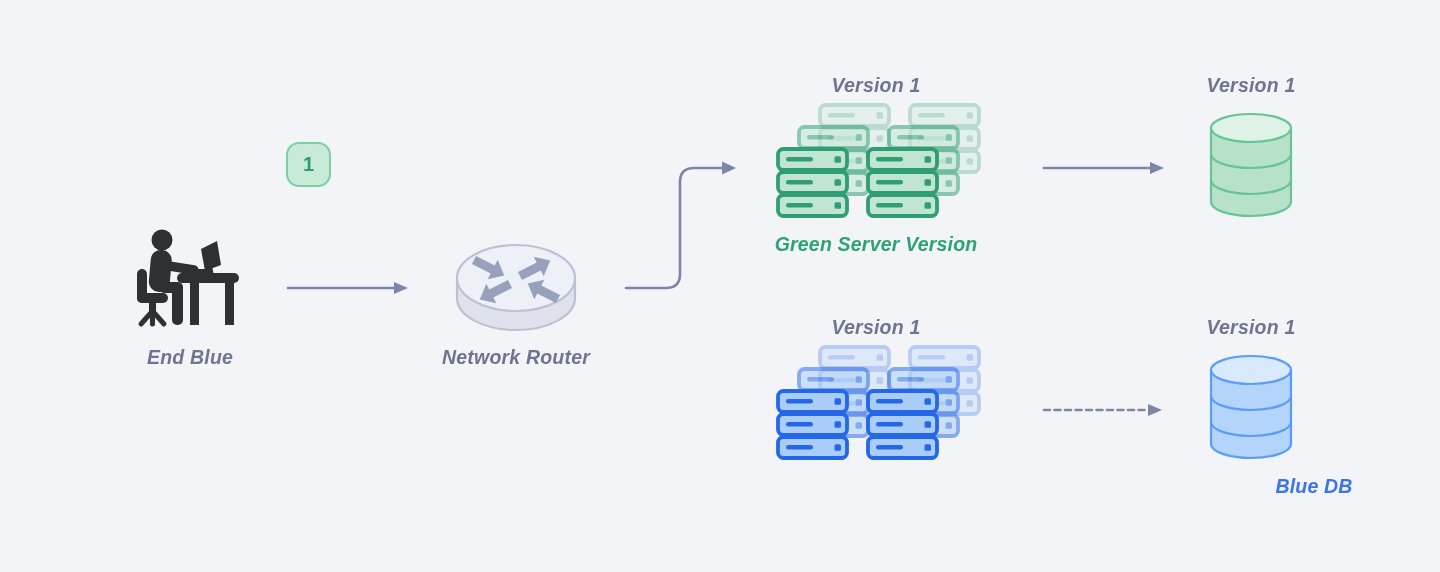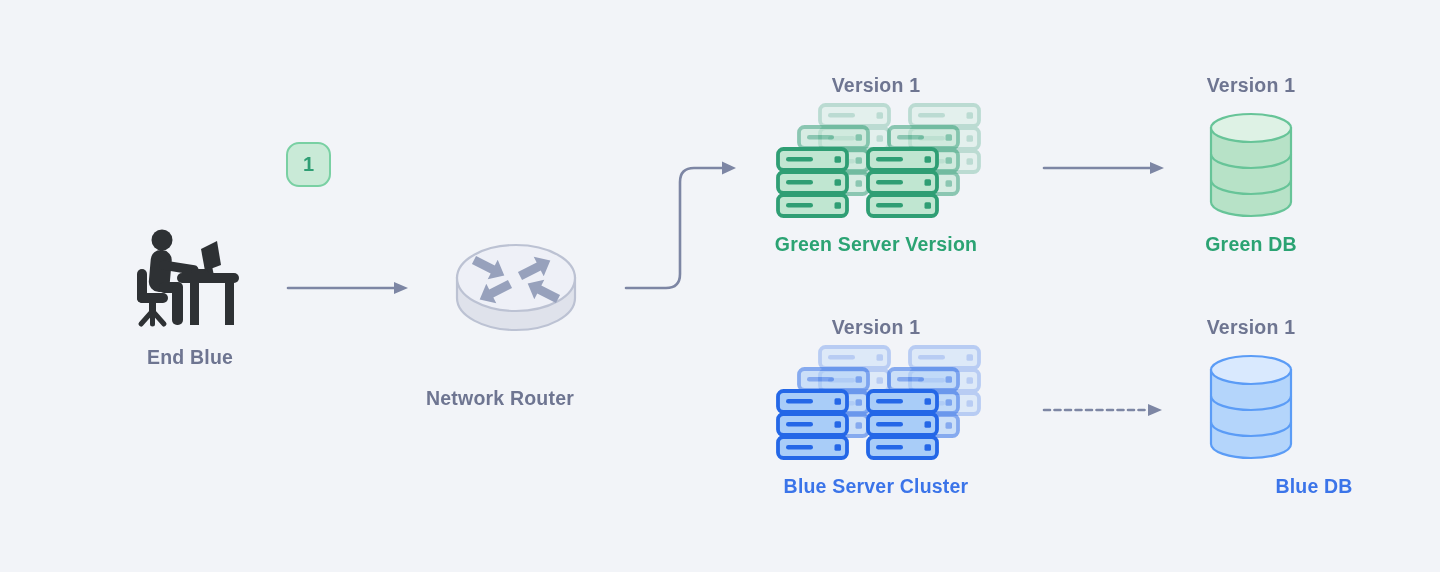--- a/index.html
+++ b/index.html
@@ -1,19 +1,19 @@
 <!DOCTYPE html>
 <html style="--background: #f2f4f8; --slate-text: #6e7591; --arrow: #7d86a4; --person: #2e3134; --badge-bg: #c9ead7; --badge-border: #79d0a3; --badge-text: #2f9e74; --green-label: #2ba373; --green-srv-border: #2f9e74; --green-srv-fill: #c0e6d1; --green-db-stroke: #67c498; --green-db-fill: #b7e2c7; --green-db-top: #def2e5; --blue-label: #3b74e9; --blue-srv-border: #2467e7; --blue-srv-fill: #a9cdf8; --blue-db-stroke: #5b9cf6; --blue-db-fill: #b4d5fb; --blue-db-top: #d9e9fe; --router-fill: #dfe2eb; --router-top: #eef0f7; --router-stroke: #bcc2d3; --router-arrows: #97a1bc;"><head>
 <meta charset="utf-8">
 <style>
   html,body{margin:0;padding:0;background:var(--background,#f2f4f8);}
   .canvas{position:relative;width:1440px;height:572px;background:var(--background,#f2f4f8);
           font-family:"Liberation Sans",sans-serif;overflow:hidden;}
   .abs{position:absolute;}
-  .node-label{font-size:19.5px;font-weight:700;text-align:center;letter-spacing:.2px;}
+  .node-label{font-size:19.5px;font-weight:700;text-align:center;letter-spacing:.2px;font-style:italic;}
   .slate{color:var(--slate-text,#6e7591);}
   .green{color:var(--green-label,#2ba373);}
   .blue{color:var(--blue-label,#3b74e9);}
 
   .badge{width:45px;height:45px;border-radius:13px;display:flex;align-items:center;justify-content:center;
          background:var(--badge-bg,#c9ead7);border:2.5px solid var(--badge-border,#79d0a3);
          color:var(--badge-text,#2f9e74);font-size:20px;font-weight:700;box-sizing:border-box;}
 
   .stack{position:absolute;width:206px;height:116px;}
   .server{position:absolute;width:73px;height:71px;}
@@ -107,21 +107,21 @@
   <svg class="abs" style="left:454px;top:242px;" width="124" height="92" viewBox="0 0 124 92">
     <path class="router-body" d="M3 36 L3 56 A59 32 0 0 0 121 56 L121 36 Z"></path>
     <ellipse class="router-top" cx="62" cy="36" rx="59" ry="33"></ellipse>
     <g>
       <polygon class="router-arrow" points="0,-4.5 21,-4.5 21,-11 34,0 21,11 21,4.5 0,4.5" transform="translate(20,18) rotate(27)"></polygon>
       <polygon class="router-arrow" points="0,-4.5 21,-4.5 21,-11 34,0 21,11 21,4.5 0,4.5" transform="translate(66,34) rotate(-27)"></polygon>
       <polygon class="router-arrow" points="0,-4.5 21,-4.5 21,-11 34,0 21,11 21,4.5 0,4.5" transform="translate(56,42) rotate(153)"></polygon>
       <polygon class="router-arrow" points="0,-4.5 21,-4.5 21,-11 34,0 21,11 21,4.5 0,4.5" transform="translate(104,57) rotate(207)"></polygon>
     </g>
   </svg>
-  <div class="abs node-label slate" style="left:400px;top:346px;width:200px;margin-top:41px;">Network Router</div>
+  <div class="abs node-label slate" style="left:416px;top:346px;width:200px;">Network Router</div>
 
   <svg class="abs" style="left:620px;top:158px;" width="124" height="140" viewBox="0 0 124 140">
     <path class="arrow-line" d="M6 130 H46 Q60 130 60 116 V24 Q60 10 74 10 H103"></path>
     <polygon class="arrow-head" points="102,3.5 116,10 102,16.5"></polygon>
   </svg>
 
   <div class="abs node-label slate" style="left:800px;top:74px;width:152px;">Version 1</div>
   <div class="stack cluster-green" style="left:776px;top:103px;">
     <svg class="server layer-back" style="left:42px;top:0;" viewBox="0 0 73 71">
         <use href="#sym-server"></use>
@@ -146,21 +146,20 @@
 
   <svg class="abs" style="left:1042px;top:160px;" width="124" height="16" viewBox="0 0 124 16">
     <line class="arrow-line" x1="2" y1="8" x2="109" y2="8"></line>
     <polygon class="arrow-head" points="108,2 122,8 108,14"></polygon>
   </svg>
 
   <div class="abs node-label slate" style="left:1175px;top:74px;width:152px;">Version 1</div>
   <svg class="abs db db-green" style="left:1209px;top:110px;" viewBox="0 0 84 110">
       <use href="#sym-db"></use>
     </svg>
-  <div class="abs node-label green" style="left:1169px;top:233px;width:164px;">Green DB</div>
 
   <div class="abs node-label slate" style="left:800px;top:316px;width:152px;">Version 1</div>
   <div class="stack cluster-blue" style="left:776px;top:345px;">
     <svg class="server layer-back" style="left:42px;top:0;" viewBox="0 0 73 71">
         <use href="#sym-server"></use>
       </svg>
     <svg class="server layer-back" style="left:132px;top:0;" viewBox="0 0 73 71">
         <use href="#sym-server"></use>
       </svg>
     <svg class="server layer-mid" style="left:21px;top:22px;" viewBox="0 0 73 71">
@@ -169,21 +168,20 @@
     <svg class="server layer-mid" style="left:111px;top:22px;" viewBox="0 0 73 71">
         <use href="#sym-server"></use>
       </svg>
     <svg class="server" style="left:0;top:44px;" viewBox="0 0 73 71">
         <use href="#sym-server"></use>
       </svg>
     <svg class="server" style="left:90px;top:44px;" viewBox="0 0 73 71">
         <use href="#sym-server"></use>
       </svg>
   </div>
-  <div class="abs node-label blue" style="left:764px;top:475px;width:224px;">Blue Server Cluster</div>
 
   <svg class="abs" style="left:1042px;top:402px;" width="124" height="16" viewBox="0 0 124 16">
     <line class="arrow-line dashed" x1="2" y1="8" x2="106" y2="8"></line>
     <polygon class="arrow-head" points="106,2 120,8 106,14"></polygon>
   </svg>
 
   <div class="abs node-label slate" style="left:1175px;top:316px;width:152px;">Version 1</div>
   <svg class="abs db db-blue" style="left:1209px;top:352px;" viewBox="0 0 84 110">
       <use href="#sym-db"></use>
     </svg>

